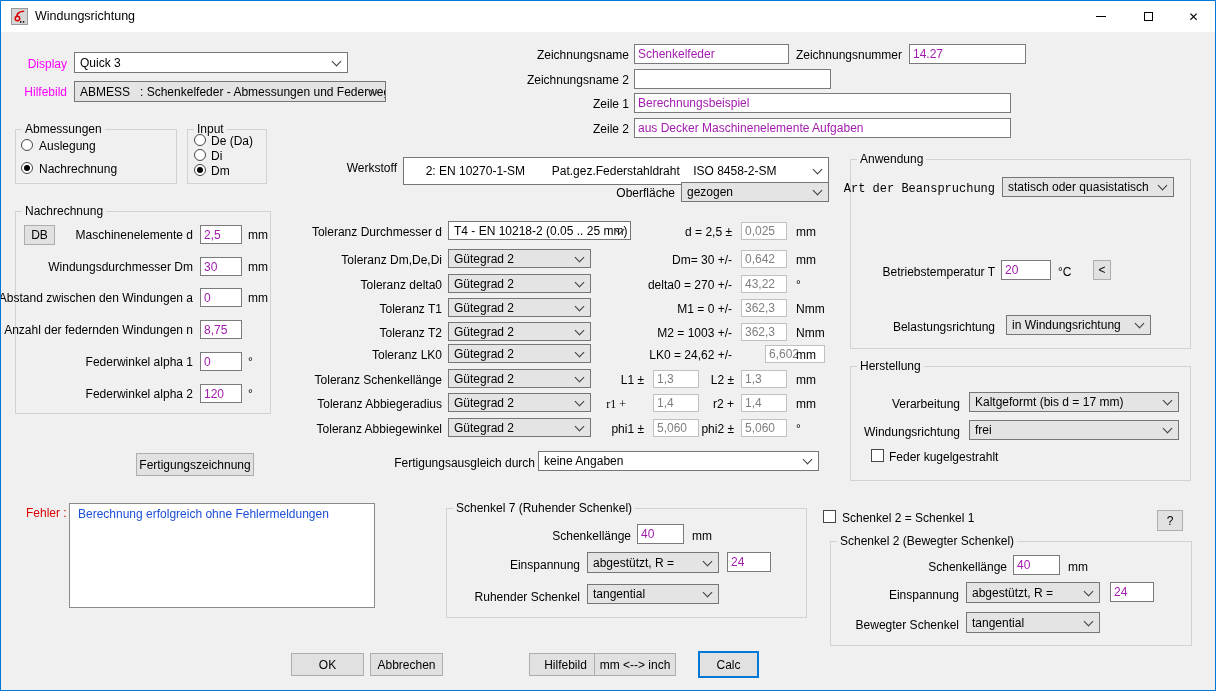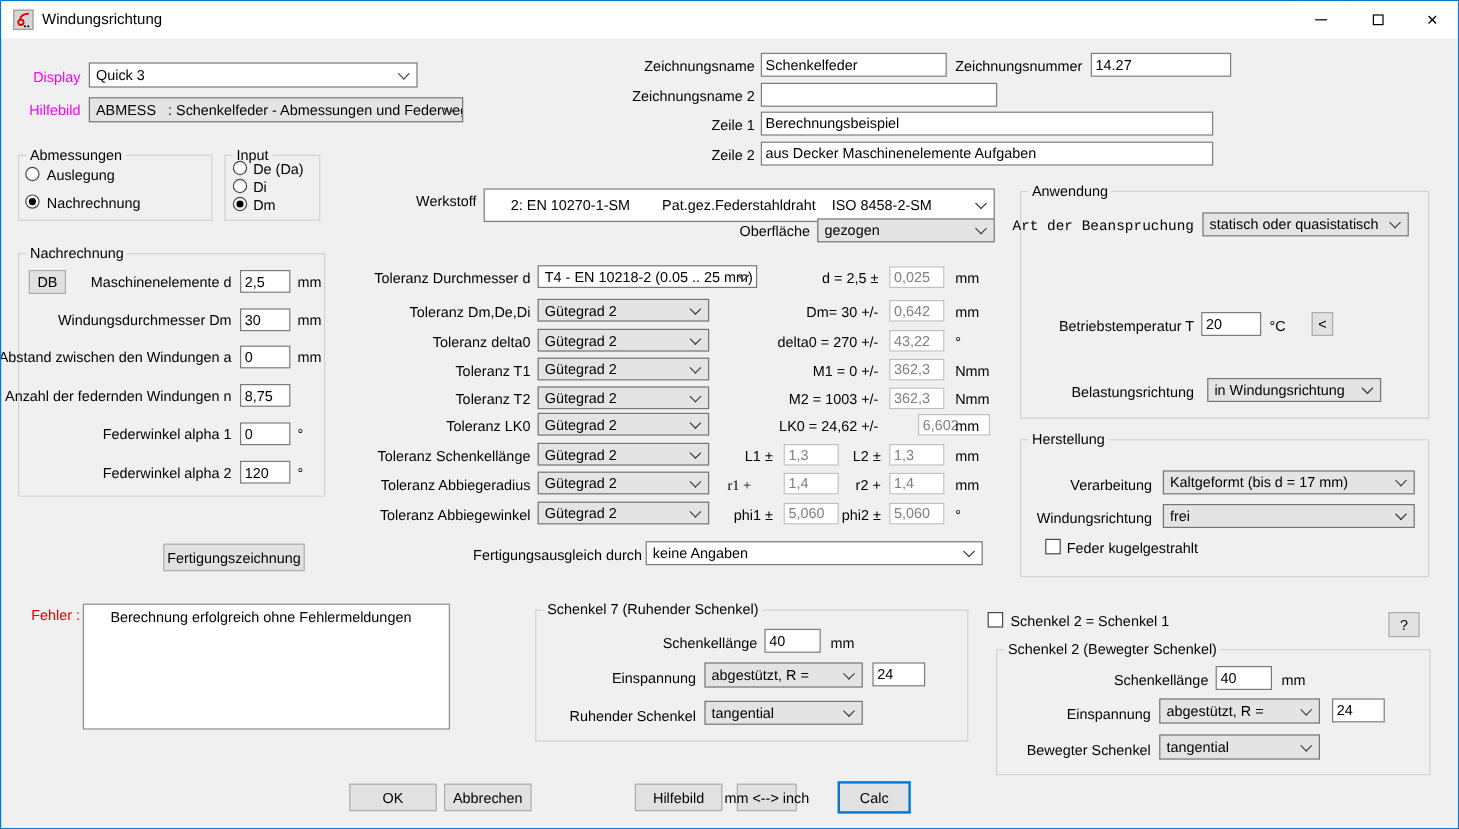--- a/index.html
+++ b/index.html
@@ -18,42 +18,42 @@
   .glyph-close { font-size:12px; line-height:1; }
 
   .lbl { position:absolute; white-space:nowrap; line-height:14px; }
   .magenta { color:#ff00ff; }
   .red { color:#dd0000; }
 
   .grp { position:absolute; border:1px solid #d2d2d2; }
   .cap { position:absolute; top:-8px; left:6px; background:#f0f0f0; padding:0 3px; white-space:nowrap; }
 
   input.field { position:absolute; border:1px solid #7a7a7a; background:#fff;
-                font-family:"Liberation Sans",sans-serif; font-size:12px; padding:0 3px; color:#000000; }
+                font-family:"Liberation Sans",sans-serif; font-size:12px; padding:0 3px; color:#a21caf; }
   input.ro { border-color:#c0c0c0; color:#7f7f7f; }
 
   .combo { position:absolute; border:1px solid #767676; background:#e4e4e4;
            display:flex; align-items:center; cursor:default; }
   .combo.white { background:#ffffff; }
   .combo .val { display:block; padding:0 18px 0 5px; white-space:nowrap; overflow:hidden; }
   .chev { position:absolute; right:7px; top:50%; margin-top:-5px; width:7px; height:7px;
           border-right:1px solid #3c3c3c; border-bottom:1px solid #3c3c3c; transform:rotate(45deg); }
 
   .btn { position:absolute; background:#e1e1e1; border:1px solid #adadad;
          display:flex; align-items:center; justify-content:center; white-space:nowrap; }
   .btn.primary { border:2px solid #0078d7; }
 
   .radio { position:absolute; width:12px; height:12px; border:1px solid #464646;
            border-radius:50%; background:#fff; }
   .radio.checked::after { content:""; position:absolute; left:2px; top:2px; width:6px; height:6px;
            border-radius:50%; background:#000; }
   .checkbox { position:absolute; width:13px; height:13px; border:1px solid #464646; background:#fff; }
 
   .fehler-box { position:absolute; background:#fff; border:1px solid #8a8a8a;
-                color:#000000; padding:3px 22px; line-height:15px; }
+                color:#1d4ed8; padding:3px 8px; line-height:15px; }
 </style>
 </head>
 <body>
 
 <div class="window">
 
   <div class="titlebar">
     <div class="app-icon">
       <svg width="15" height="15" viewBox="0 0 16 16">
         <path d="M13 2.5 C8 2.5 4.5 5 5.5 8.5" fill="none" stroke="#dd0000" stroke-width="1.6"></path>
@@ -322,16 +322,16 @@
   <span class="lbl" style="right:256px;top:617px;">Bewegter Schenkel</span>
   <div class="combo" style="left:965px;top:611px;width:134px;height:21px;">
     <span class="val">tangential</span>
       <span class="chev"></span>
   </div>
 
   <div class="btn" style="left:290px;top:652px;width:73px;height:23px;">OK</div>
   <div class="btn" style="left:369px;top:652px;width:73px;height:23px;">Abbrechen</div>
   <div class="btn" style="left:449px;top:652px;width:73px;height:23px;margin-top:40px;">Hilfe</div>
   <div class="btn" style="left:528px;top:652px;width:73px;height:23px;">Hilfebild</div>
-  <div class="btn" style="left:613px;top:652px;width:50px;height:23px;">mm &lt;--&gt; inch</div>
+  <div class="btn" style="left:593px;top:652px;width:82px;height:23px;">mm &lt;--&gt; inch</div>
   <div class="btn primary" style="left:697px;top:650px;width:61px;height:27px;">Calc</div>
 
 </div>
 
 </body></html>

